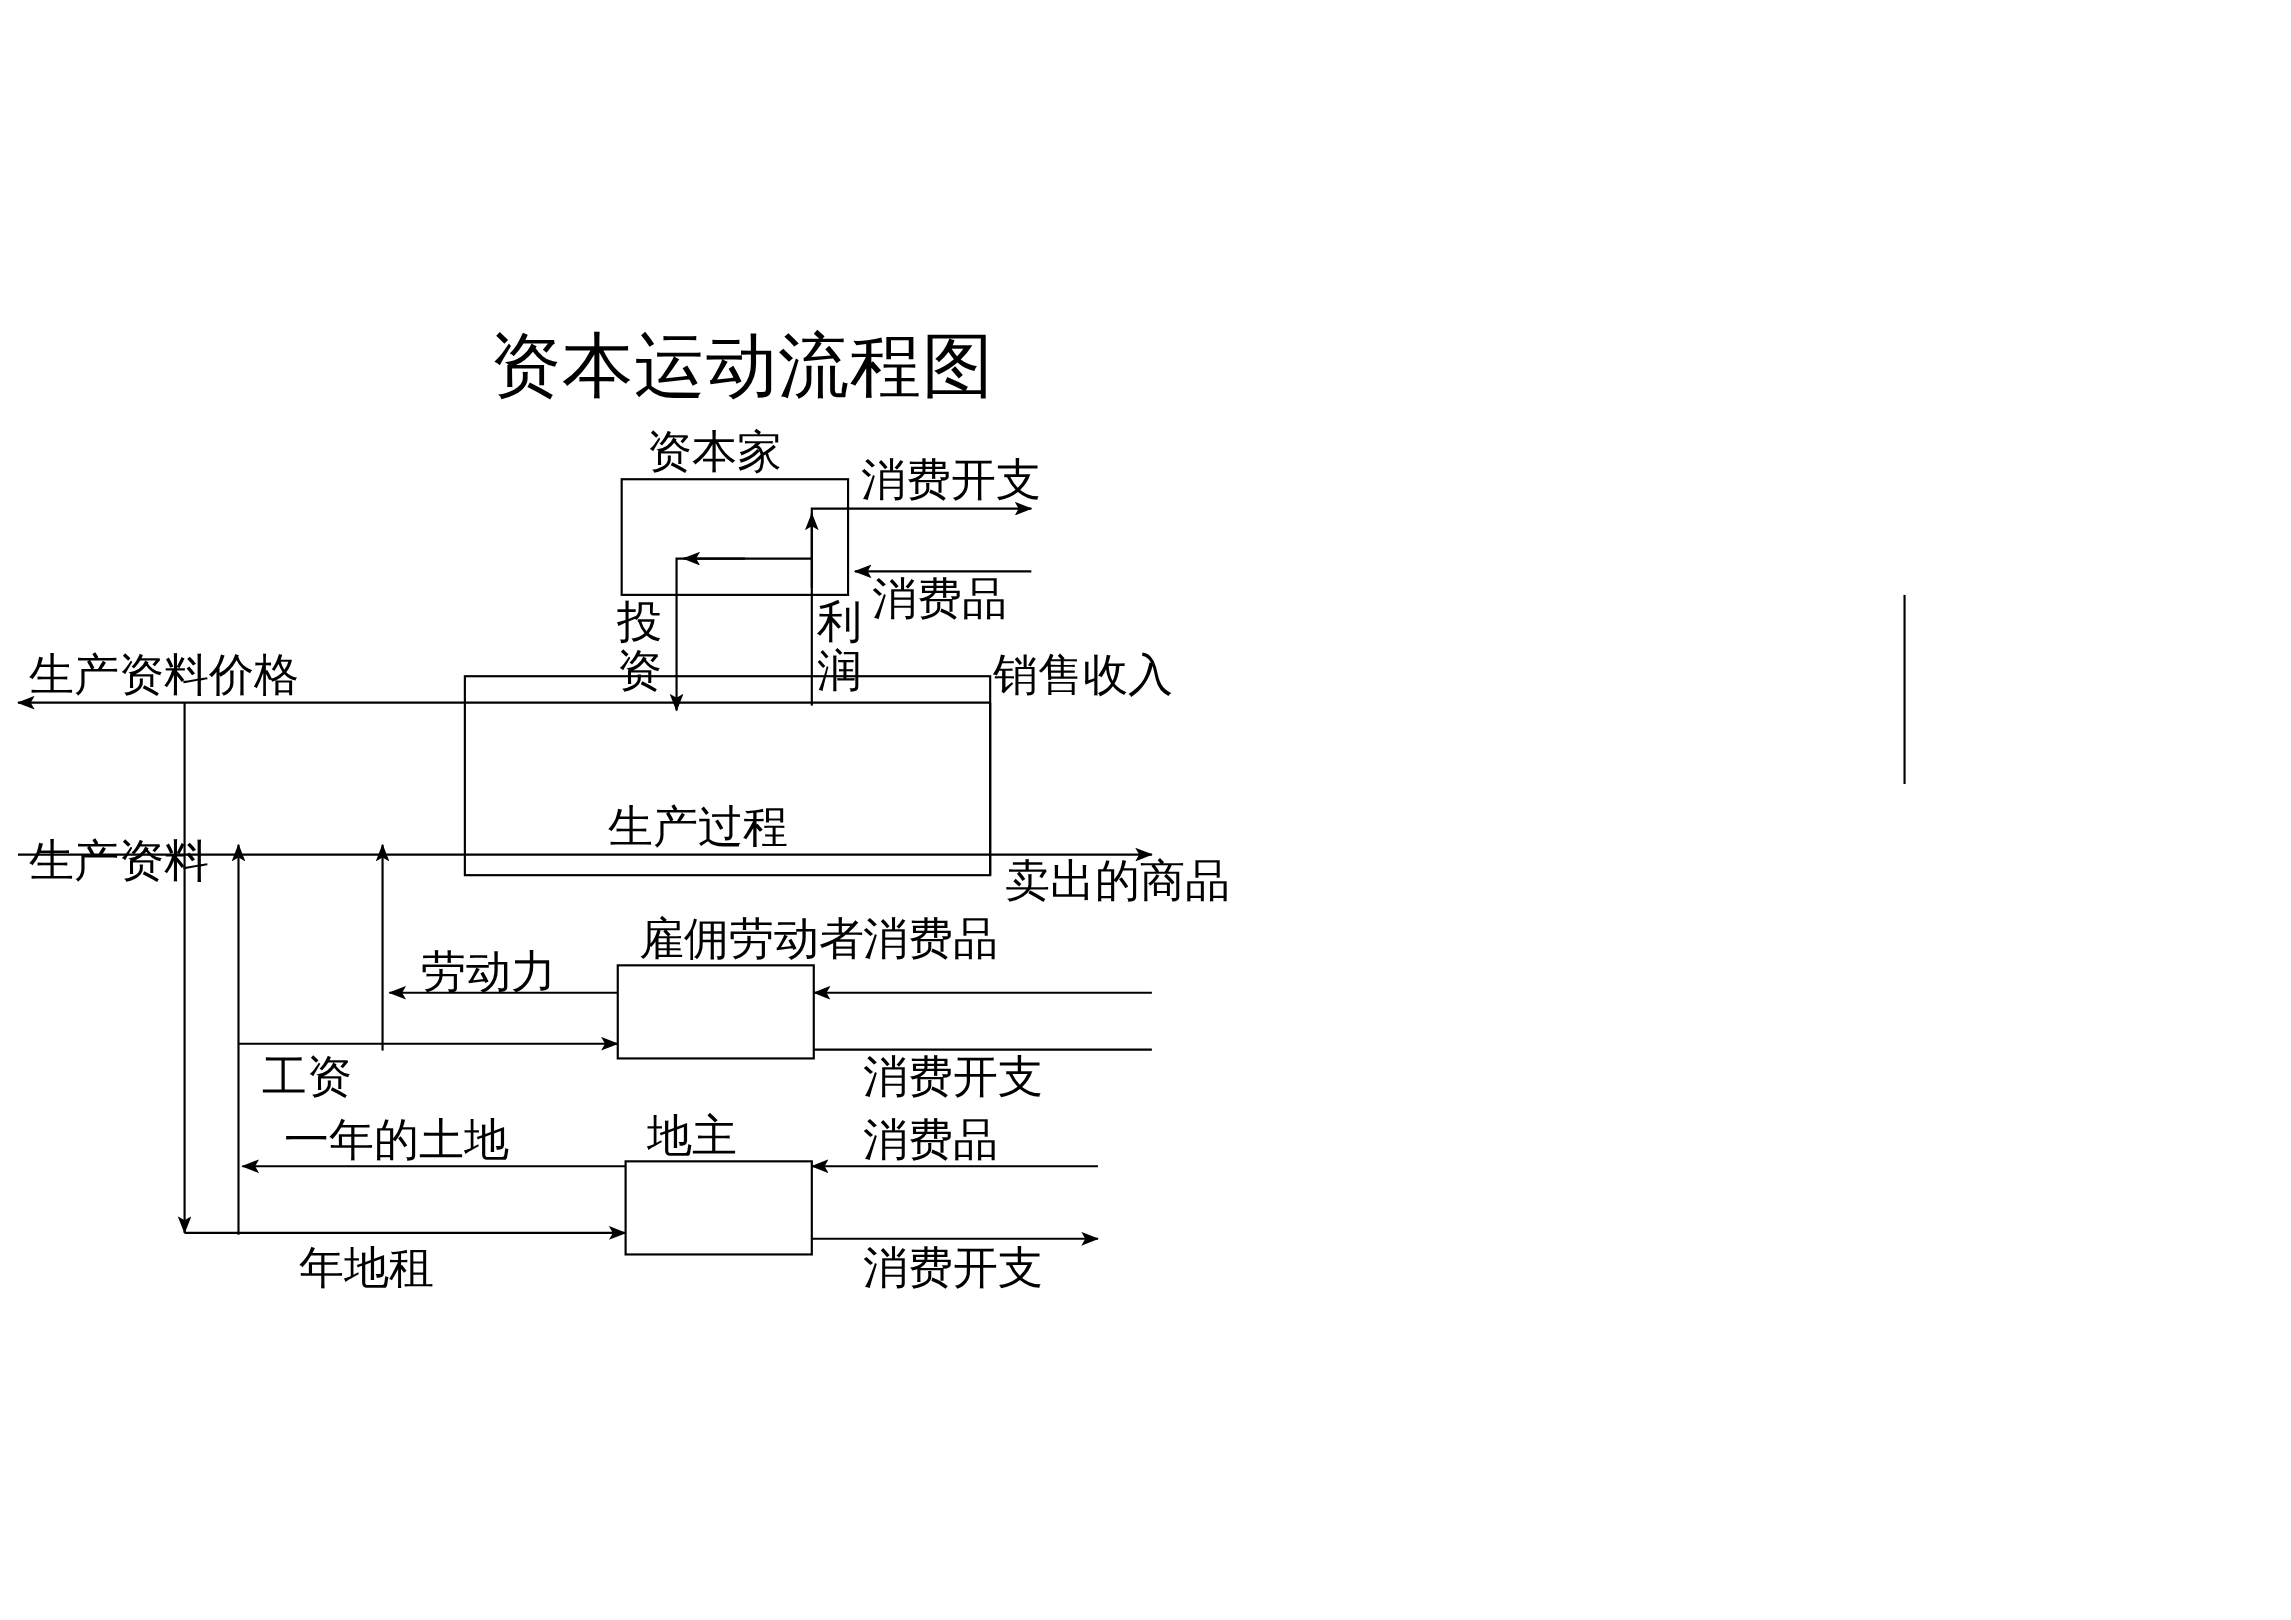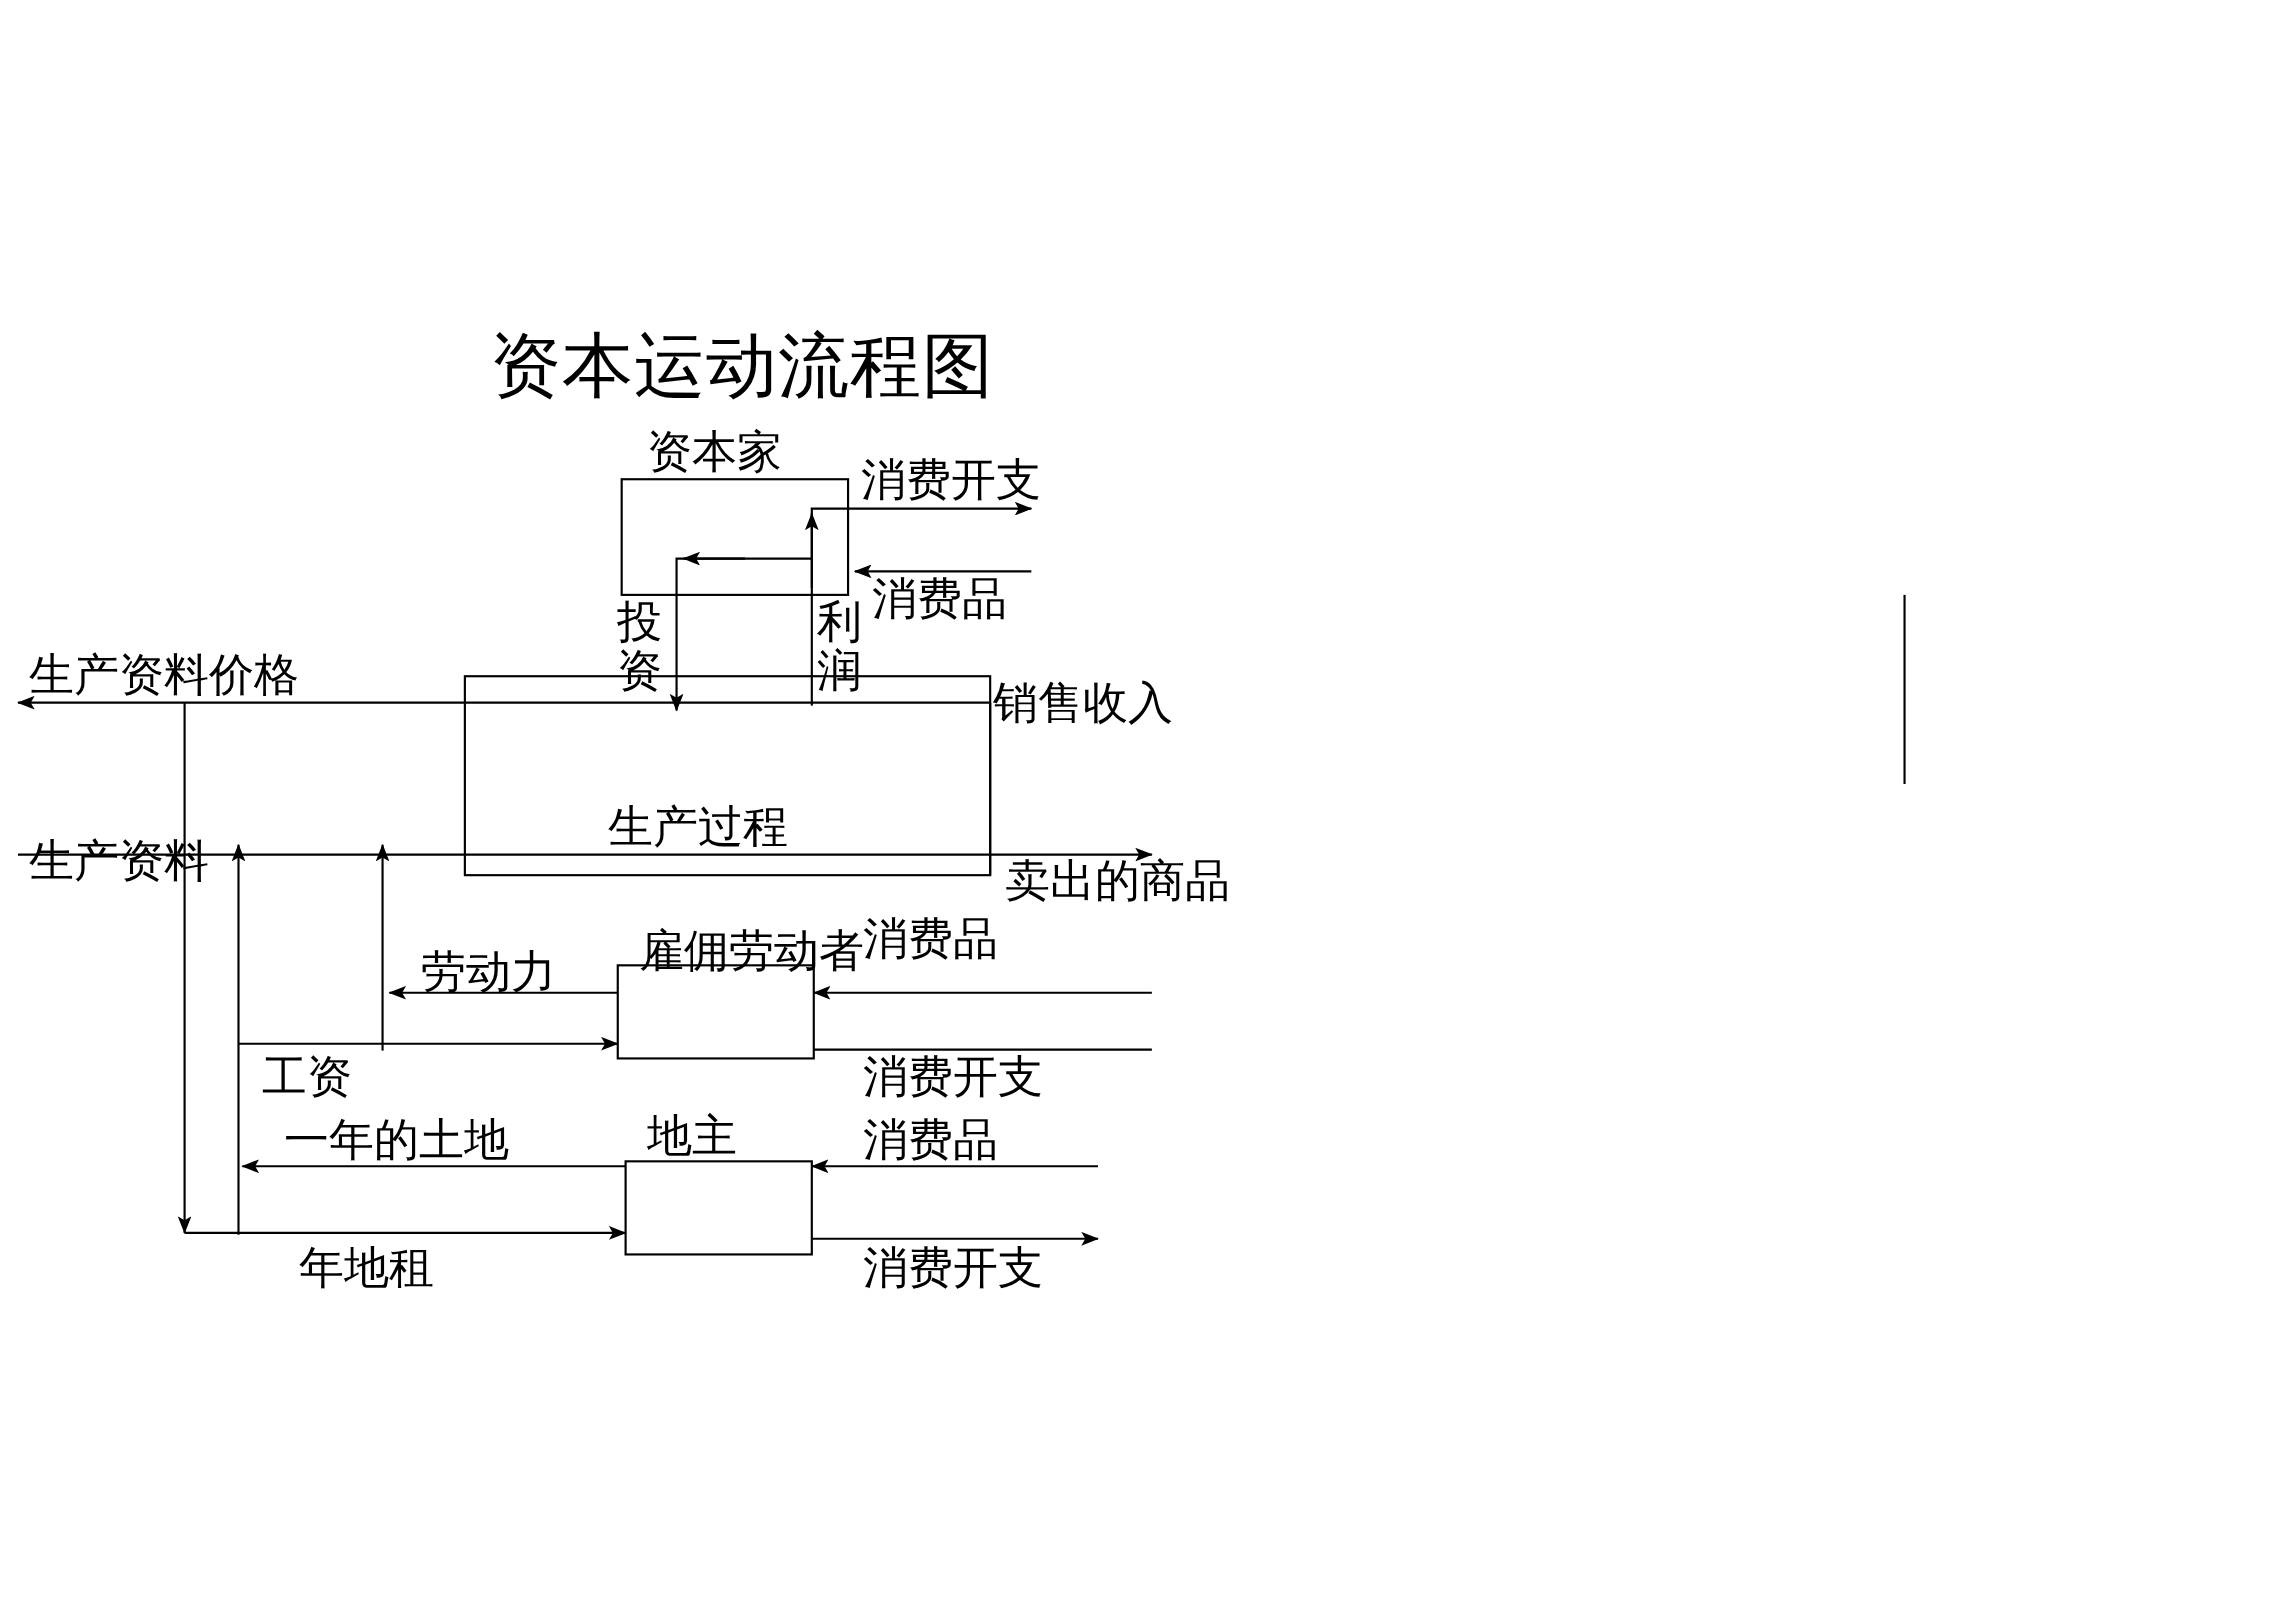--- a/index.html
+++ b/index.html
@@ -104,27 +104,27 @@
   <div class="lbl" style="left:861px;top:457px;">消费开支</div>
 
   <div class="lbl" style="left:872px;top:576px;">消费品</div>
 
   <div class="lbl vert" style="left:617px;top:598px;">投资</div>
 
   <div class="lbl vert" style="left:817px;top:598px;">利润</div>
 
   <div class="lbl" style="left:29px;top:652px;">生产资料价格</div>
 
-  <div class="lbl" style="left:993px;top:652px;margin-top:28px;">销售收入</div>
+  <div class="lbl" style="left:993px;top:652px;">销售收入</div>
 
   <div class="lbl" style="left:29px;top:838px;">生产资料</div>
 
   <div class="lbl" style="left:1005px;top:858px;">卖出的商品</div>
 
-  <div class="lbl" style="left:639px;top:916px;margin-top:12px;">雇佣劳动者</div>
+  <div class="lbl" style="left:639px;top:916px;">雇佣劳动者</div>
 
   <div class="lbl" style="left:421px;top:949px;text-align:center;">劳动力</div>
 
   <div class="lbl" style="left:863px;top:916px;">消费品</div>
 
   <div class="lbl" style="left:262px;top:1054px;">工资</div>
 
   <div class="lbl" style="left:863px;top:1054px;">消费开支</div>
 
   <div class="lbl" style="left:647px;top:1113px;">地主</div>

